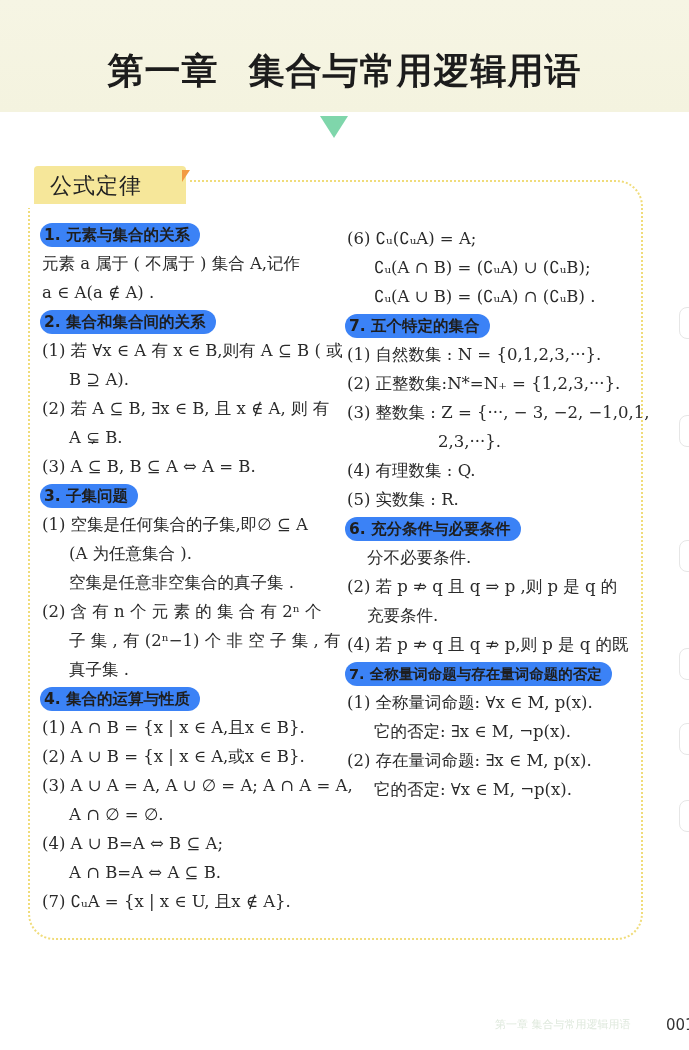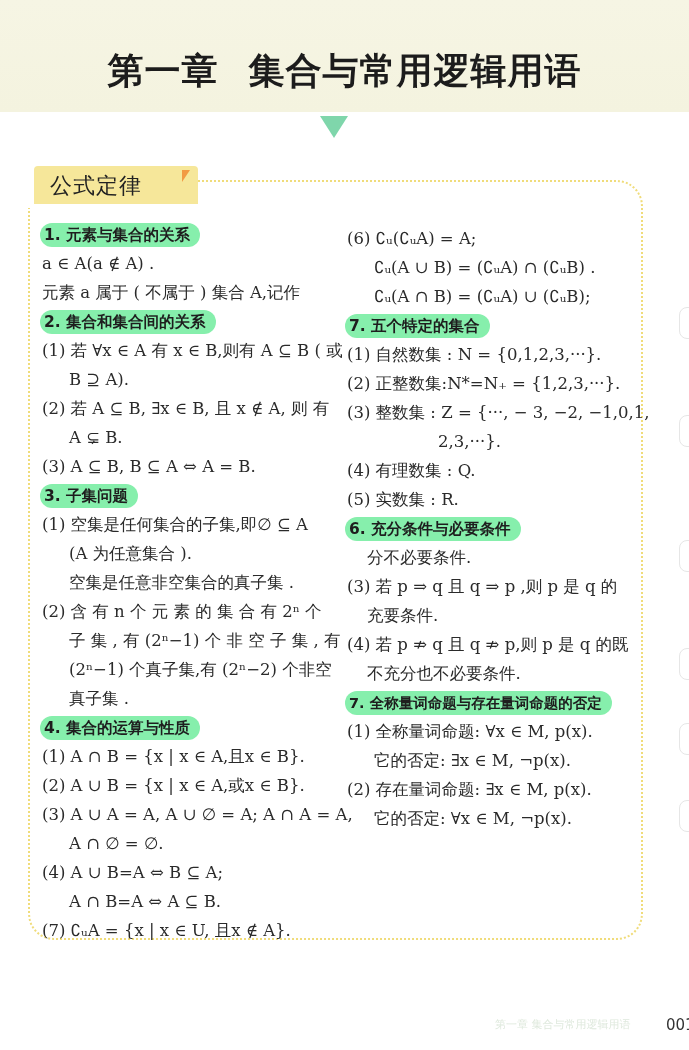--- a/index.html
+++ b/index.html
@@ -16,42 +16,42 @@
     font-size: 36px; letter-spacing: 1px; color: #1c1c1c;
   }
   .chapter-title .gap { display: inline-block; width: 30px; }
   .tri {
     position: absolute; left: 320px; top: 116px; width: 0; height: 0;
     border-left: 14px solid transparent; border-right: 14px solid transparent;
     border-top: 22px solid #7fd6ab;
   }
 
   .section-tab {
-    position: absolute; left: 34px; top: 166px; width: 164px; height: 38px;
+    position: absolute; left: 34px; top: 166px; width: 152px; height: 38px;
     background: #f6e79a; border-radius: 4px 4px 0 0;
     font-family: "DejaVu Sans", "Liberation Sans", sans-serif; font-size: 22px;
     color: #222; padding: 5px 0 0 16px; letter-spacing: 1px;
   }
   .tab-flag {
     position: absolute; left: 182px; top: 170px; width: 0; height: 0;
     border-left: 8px solid #f29a43; border-bottom: 12px solid transparent;
   }
 
   .box {
     position: absolute; left: 28px; top: 180px; width: 615px; height: 760px;
     border: 2px dotted #f0dc7a; border-radius: 26px;
   }
   .box-mask { position: absolute; left: 26px; top: 178px; width: 162px; height: 30px; background: #fff; }
 
   .col { position: absolute; top: 220px; width: 300px; font-size: 16.5px; line-height: 29px; }
   .col.left { left: 42px; }
   .col.right { left: 347px; top: 224px; }
 
   .pill {
-    display: inline-block; background: #86efac; border-radius: 12px;
+    display: inline-block; background: #3b82f6; border-radius: 12px;
     font-family: "DejaVu Sans", "Liberation Sans", sans-serif; font-weight: bold;
     font-size: 15.5px; line-height: 24px; padding: 0 10px 0 4px; margin: 2px 0 2px -2px;
     color: #1e1e1e;
   }
   .line { white-space: nowrap; }
   .indent { padding-left: 27px; }
   .indent2 { padding-left: 20px; }
   .indent3 { padding-left: 91px; }
 
   .side-tab {
@@ -76,68 +76,66 @@
 </div>
 <div class="tri"></div>
 
 <div class="box"></div>
 <div class="box-mask"></div>
 <div class="section-tab">公式定律</div>
 <div class="tab-flag"></div>
 
 <div class="col left">
   <div class="pill">1. 元素与集合的关系</div>
+  <div class="line">元素 a 属于 ( 不属于 ) 集合 A,记作</div>
   <div class="line">a ∈ A(a ∉ A) .</div>
-  <div class="line">元素 a 属于 ( 不属于 ) 集合 A,记作</div>
 
   <div class="pill">2. 集合和集合间的关系</div>
   <div class="line">(1) 若 ∀x ∈ A 有 x ∈ B,则有 A ⊆ B ( 或</div>
   <div class="line indent">B ⊇ A).</div>
   <div class="line">(2) 若 A ⊆ B, ∃x ∈ B, 且 x ∉ A, 则 有</div>
   <div class="line indent">A ⊊ B.</div>
   <div class="line">(3) A ⊆ B, B ⊆ A ⇔ A = B.</div>
 
   <div class="pill">3. 子集问题</div>
   <div class="line">(1) 空集是任何集合的子集,即∅ ⊆ A</div>
   <div class="line indent">(A 为任意集合 ).</div>
   <div class="line indent">空集是任意非空集合的真子集 .</div>
   <div class="line">(2) 含 有  n  个 元 素 的 集 合 有  2ⁿ  个</div>
   <div class="line indent">子 集 , 有  (2ⁿ−1)  个 非 空 子 集 , 有</div>
-  <div class="line indent">(2ⁿ−1) 个真子集,有 (2ⁿ−2) 个非空</div>
   <div class="line indent">真子集 .</div>
 
   <div class="pill">4. 集合的运算与性质</div>
   <div class="line">(1)  A ∩ B = {x | x ∈ A,且x ∈ B}.</div>
   <div class="line">(2)  A ∪ B = {x | x ∈ A,或x ∈ B}.</div>
   <div class="line">(3)  A ∪ A = A, A ∪ ∅ = A; A ∩ A = A,</div>
   <div class="line indent">A ∩ ∅ = ∅.</div>
   <div class="line">(4) A ∪ B=A ⇔ B ⊆ A;</div>
   <div class="line indent">A ∩ B=A ⇔ A ⊆ B.</div>
   <div class="line">(7) ∁ᵤA = {x | x ∈ U, 且x ∉ A}.</div>
 </div>
 
 <div class="col right">
   <div class="line">(6) ∁ᵤ(∁ᵤA) = A;</div>
+  <div class="line indent">∁ᵤ(A ∩ B) = (∁ᵤA) ∪ (∁ᵤB);</div>
   <div class="line indent">∁ᵤ(A ∪ B) = (∁ᵤA) ∩ (∁ᵤB) .</div>
-  <div class="line indent">∁ᵤ(A ∩ B) = (∁ᵤA) ∪ (∁ᵤB);</div>
 
   <div class="pill">7. 五个特定的集合</div>
   <div class="line">(1) 自然数集 : N = {0,1,2,3,···}.</div>
   <div class="line">(2) 正整数集:N*=N₊ = {1,2,3,···}.</div>
   <div class="line">(3) 整数集 : Z = {···, − 3, −2, −1,0,1,</div>
   <div class="line indent3">2,3,···}.</div>
   <div class="line">(4) 有理数集 : Q.</div>
   <div class="line">(5) 实数集 : R.</div>
 
   <div class="pill">6. 充分条件与必要条件</div>
   <div class="line indent2">分不必要条件.</div>
-  <div class="line">(3) 若 p ⇒ q 且 q ⇒ p ,则 p 是 q 的</div>
+  <div class="line">(2) 若 p ⇏ q 且 q ⇒ p ,则 p 是 q 的</div>
   <div class="line indent2">充要条件.</div>
   <div class="line">(4) 若 p ⇏ q 且 q ⇏ p,则 p 是 q 的既</div>
-  <div class="line indent2">不充分也不必要条件.</div>
 
   <div class="pill" style="font-size:14.5px;">7. 全称量词命题与存在量词命题的否定</div>
   <div class="line">(1) 全称量词命题: ∀x ∈ M, p(x).</div>
   <div class="line indent">它的否定: ∃x ∈ M, ¬p(x).</div>
   <div class="line">(2) 存在量词命题: ∃x ∈ M, p(x).</div>
   <div class="line indent">它的否定: ∀x ∈ M, ¬p(x).</div>
 </div>
 
 <div class="side-tab" style="top:307px;"></div>
 <div class="side-tab" style="top:415px;"></div>

